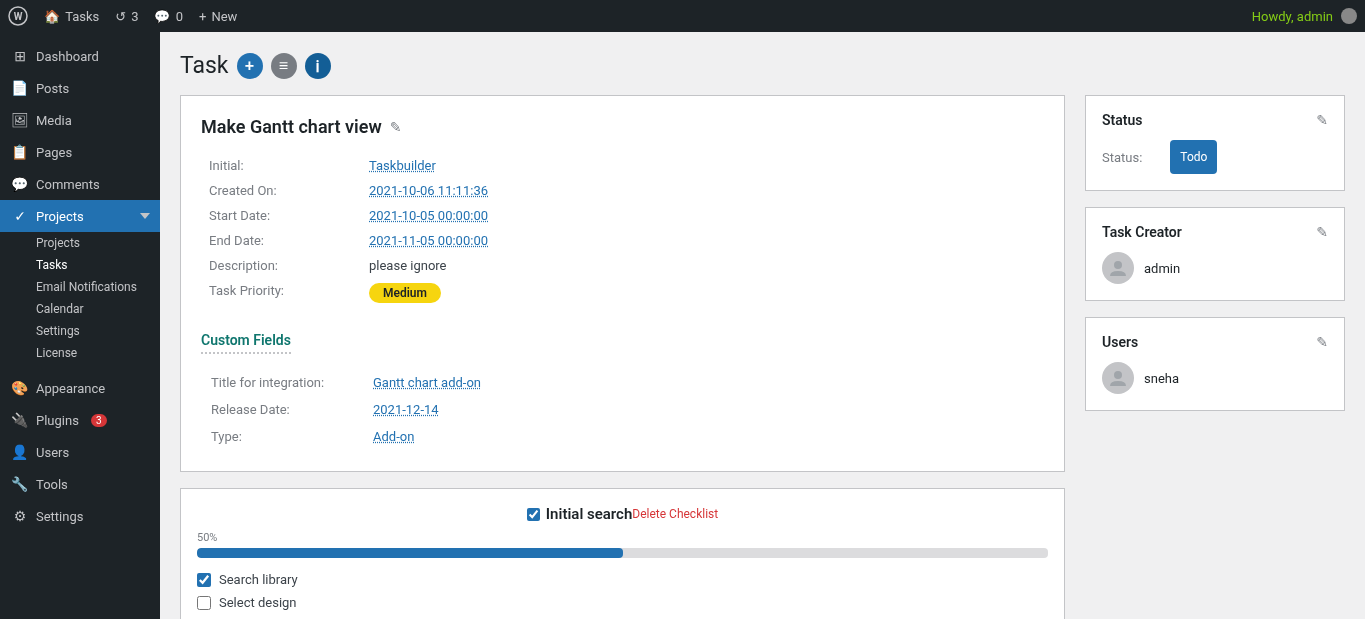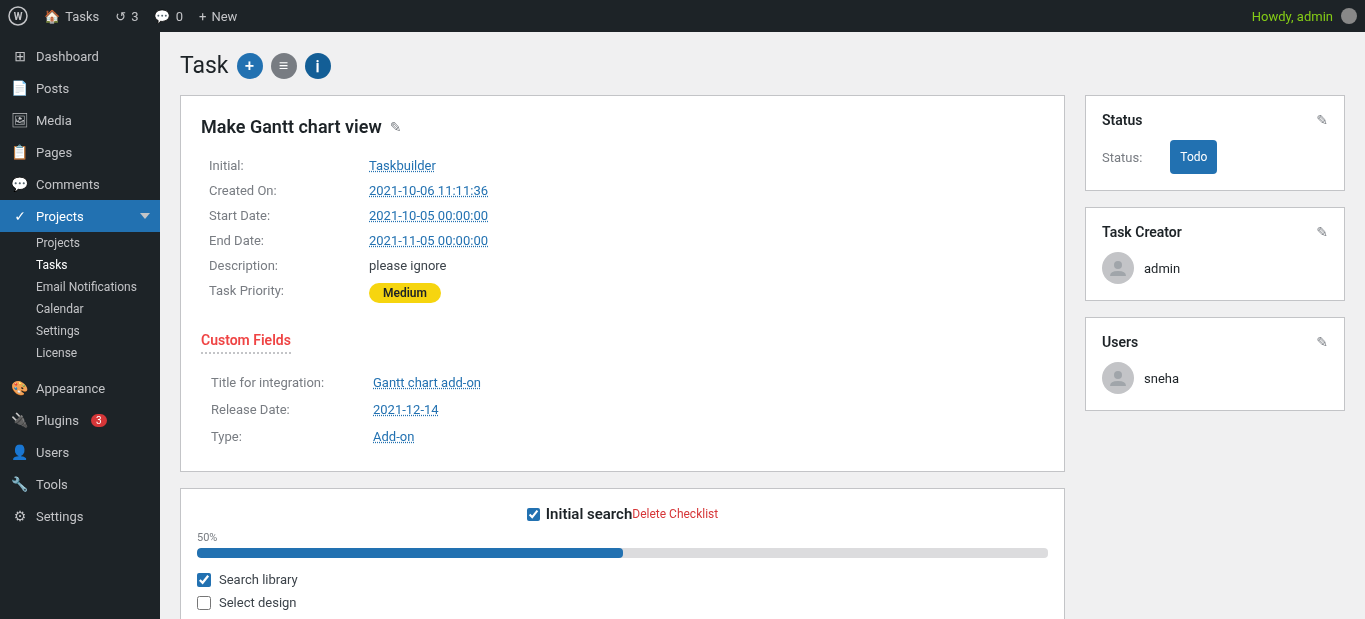--- a/index.html
+++ b/index.html
@@ -92,21 +92,21 @@
     .priority-badge {
       background: #f6d50f;
       color: #1d2327;
       border-radius: 20px;
       padding: 3px 14px;
       font-size: 12px;
       font-weight: 600;
       display: inline-block;
     }
 
-    .custom-fields-heading { font-size: 14px; font-weight: 600; color: #ef4444; border-bottom: 2px dotted #c3c4c7; padding-bottom: 4px; margin: 12px 0 8px 0; display: inline-block; }
+    .custom-fields-heading { font-size: 14px; font-weight: 600; color: #0f766e; border-bottom: 2px dotted #c3c4c7; padding-bottom: 4px; margin: 12px 0 8px 0; display: inline-block; }
 
     
     .sidebar-panel {
       background: #fff;
       border: 1px solid #c3c4c7;
       padding: 16px;
       margin-bottom: 16px;
     }
     .sidebar-panel-header { display: flex; align-items: center; justify-content: space-between; margin-bottom: 12px; }
     .sidebar-panel-title { font-size: 14px; font-weight: 600; color: #1d2327; }

